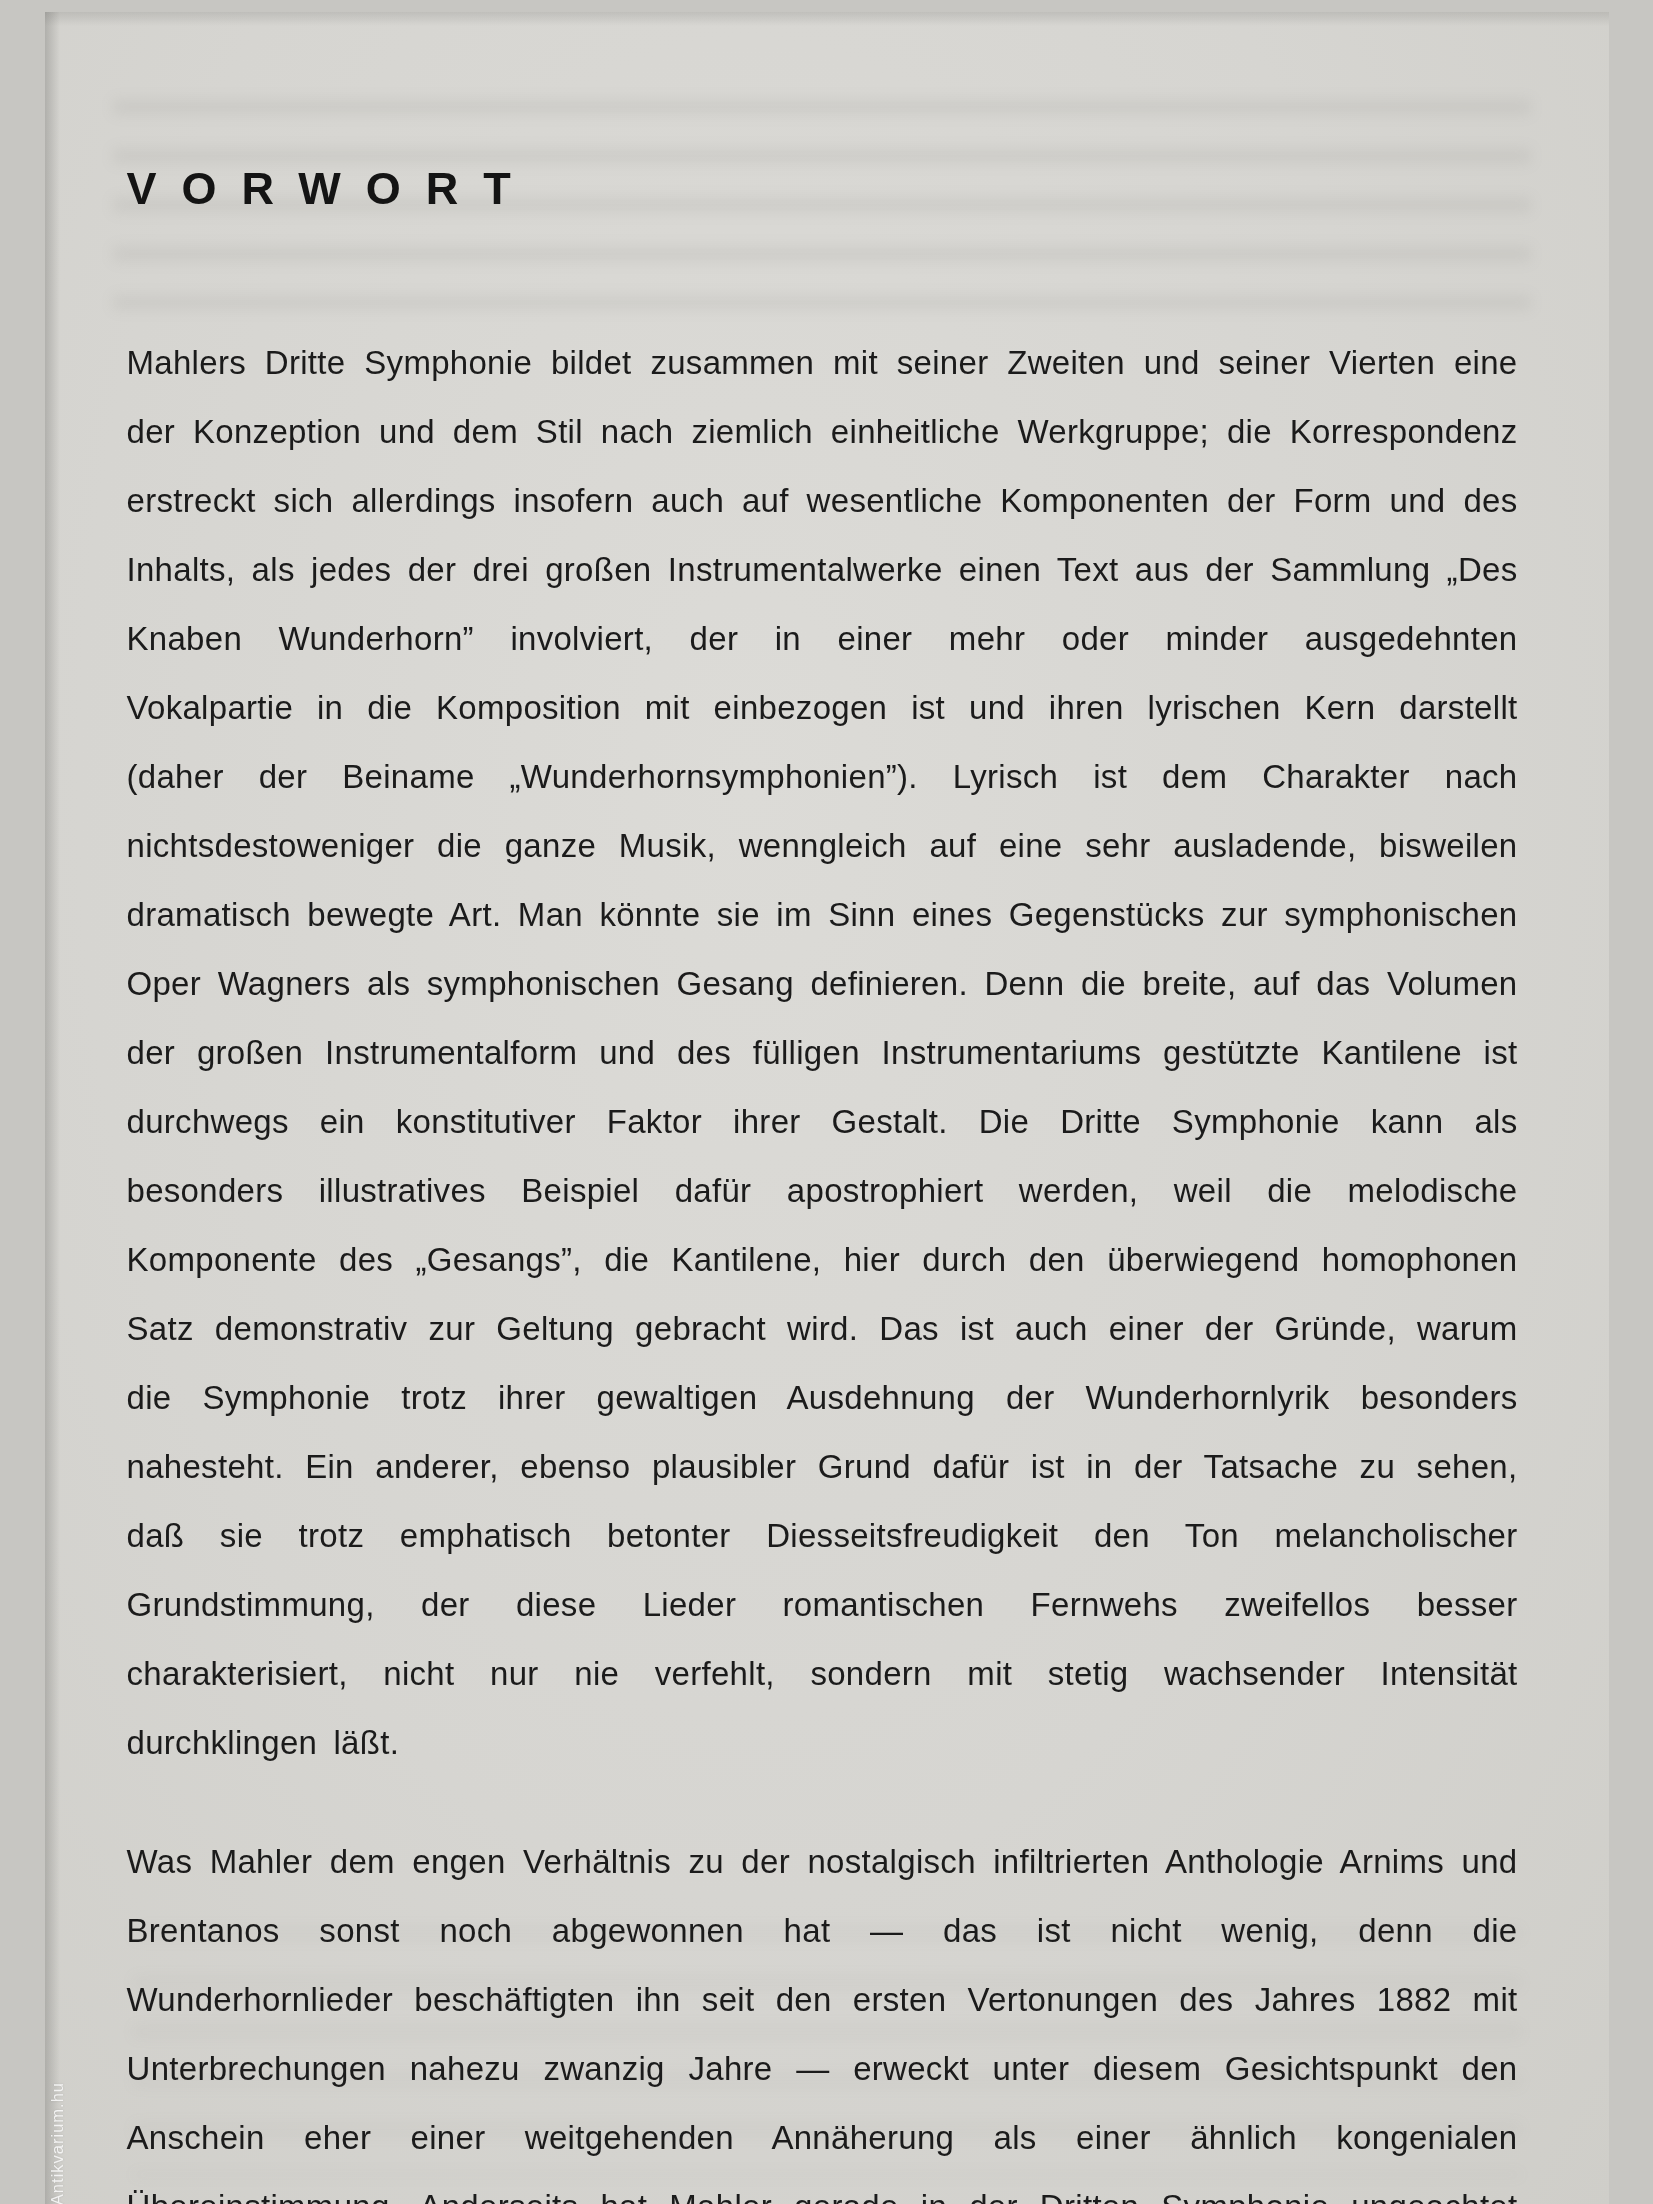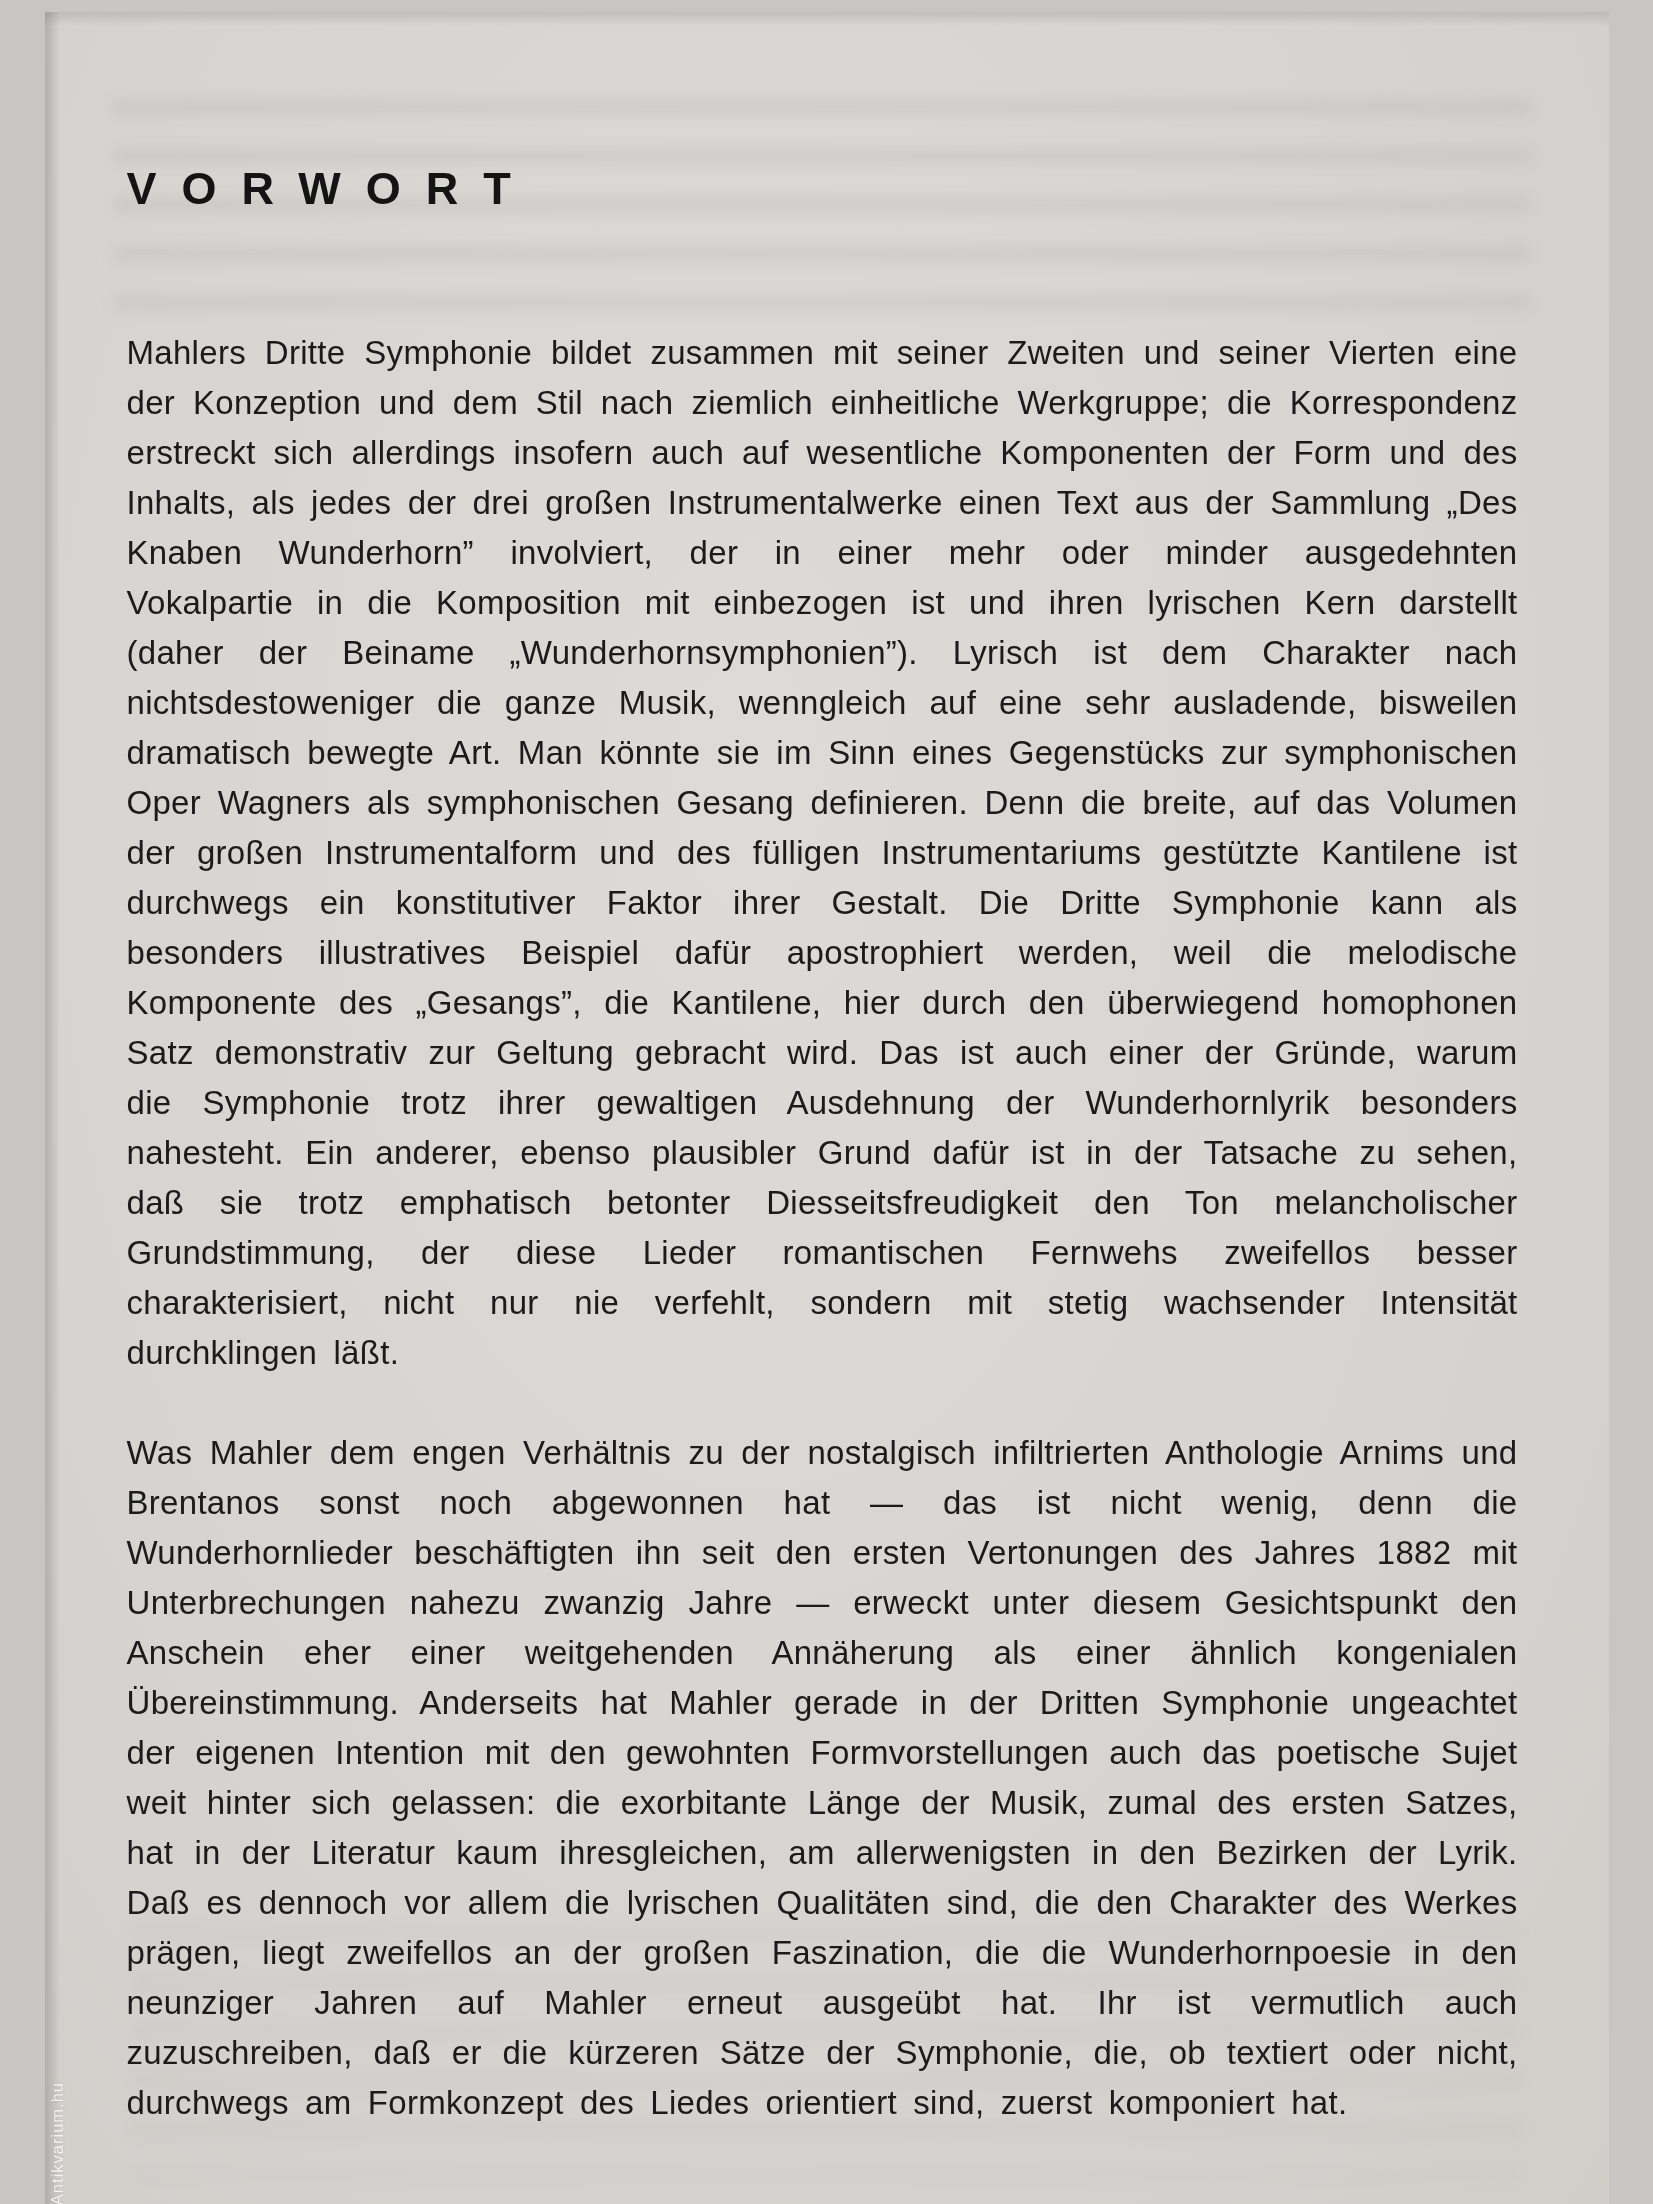--- a/index.html
+++ b/index.html
@@ -75,21 +75,21 @@
   .title {
     margin: 0 0 113px 0;
     font-size: 45px;
     font-weight: 700;
     letter-spacing: 25px;
     color: #141414;
   }
   .para {
     margin: 0 0 50px 0;
     font-size: 33px;
-    line-height: 50px;
+    line-height: 69px;
     letter-spacing: 0.3px;
     word-spacing: 6.8px;
     text-align: justify;
     hyphens: none;
     color: #1b1b1b;
   }
   .watermark {
     position: absolute;
     left: 3.9px;
     bottom: 11.6px;

